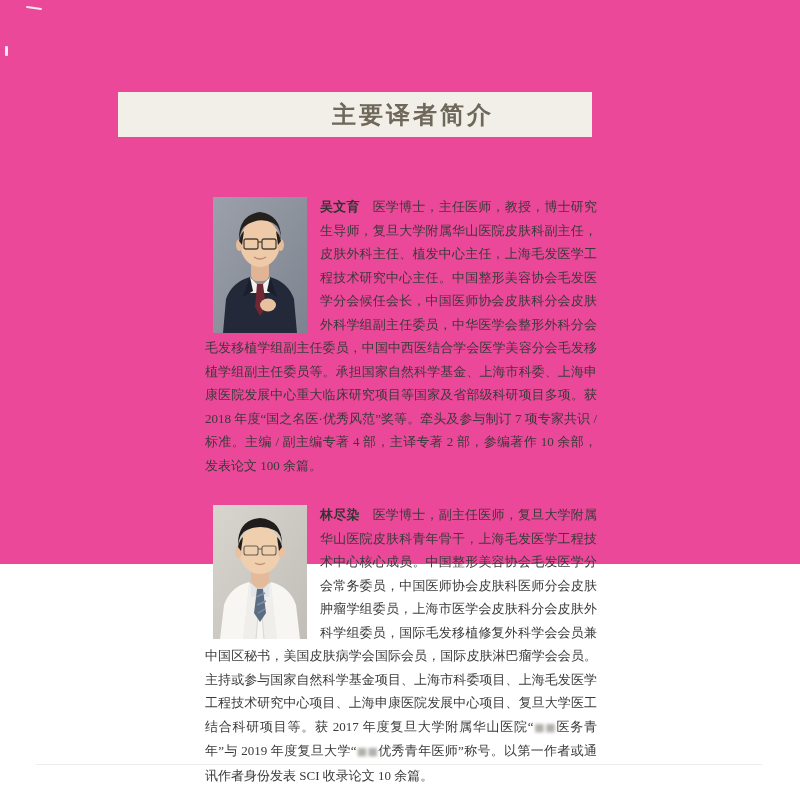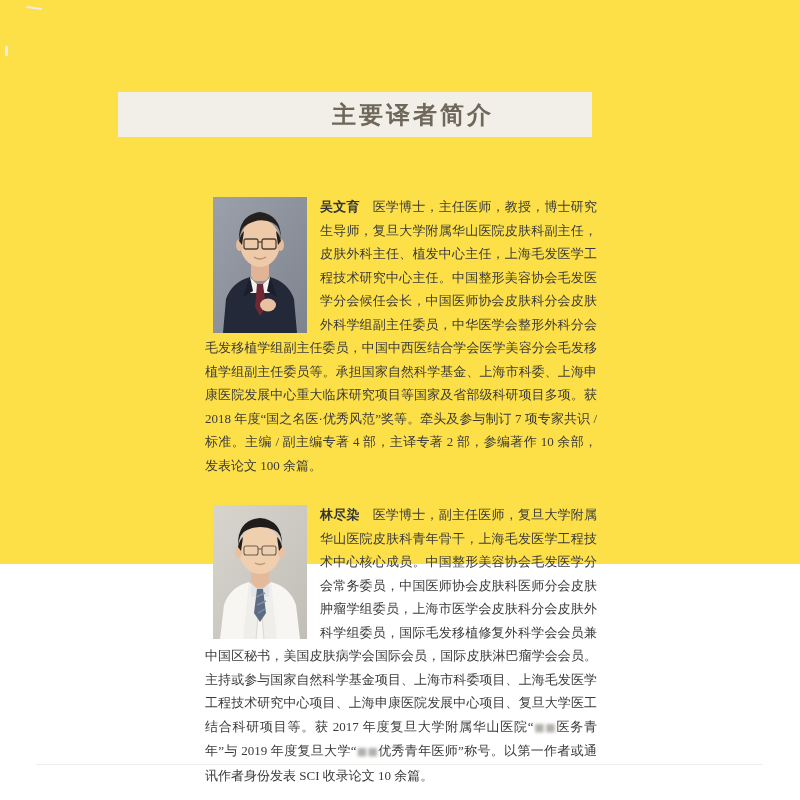--- a/index.html
+++ b/index.html
@@ -1,18 +1,18 @@
 <!DOCTYPE html>
 <html><head>
 <meta charset="utf-8">
 <style>
   html,body{margin:0;padding:0;}
   body{width:800px;height:800px;background:#ffffff;overflow:hidden;}
   .page{
-    position:relative;width:800px;height:564px;background:#fde047;
+    position:relative;width:800px;height:564px;background:#ec4899;
     font-family:"Liberation Serif","DejaVu Serif",serif;
   }
   
   .title-band{
     position:absolute;left:118px;top:92px;width:474px;height:45px;
     background:#f1efe8;
   }
   .page-title{
     position:absolute;left:214px;top:50%;transform:translateY(-50%);
     margin:0;font-size:24px;font-weight:600;letter-spacing:3px;

